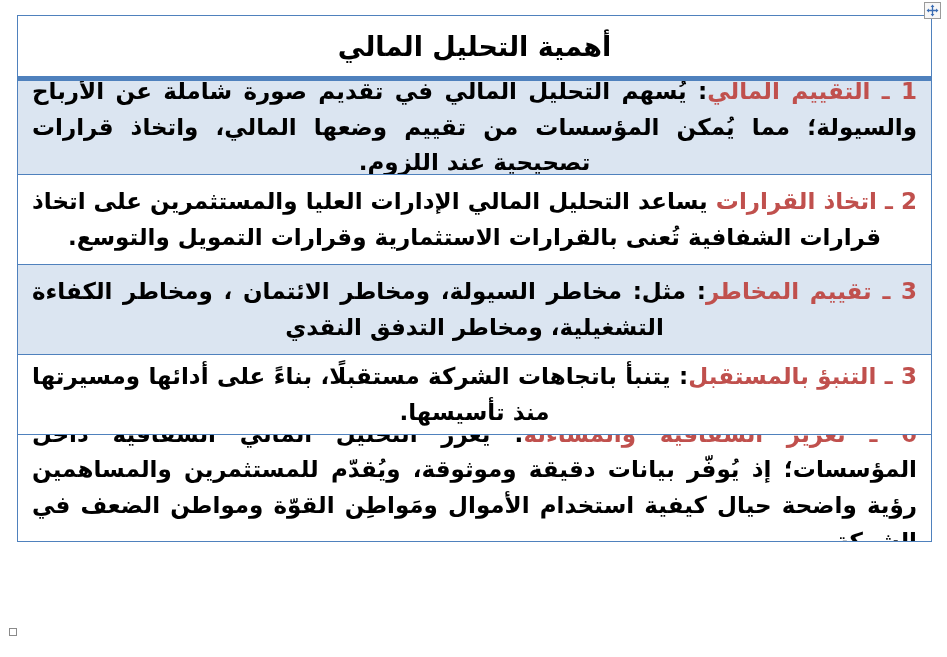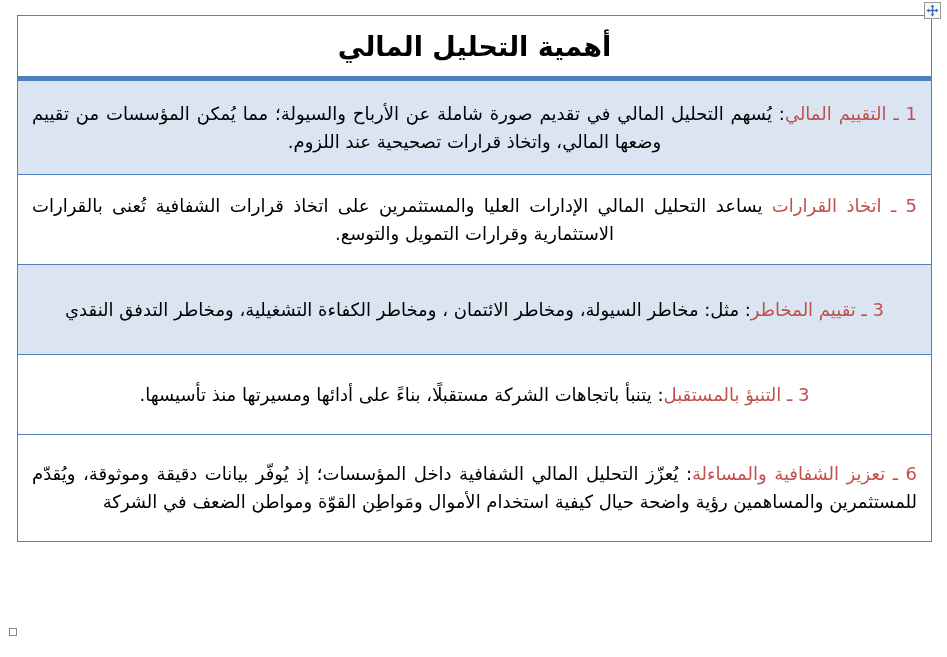--- a/index.html
+++ b/index.html
@@ -40,22 +40,22 @@
     align-items: center;
     padding: 6px 14px;
     background: #ffffff;
     border-top: 1.6px solid #4F81BD;
     overflow: hidden;
   }
   .row:first-of-type { border-top: none; }
   .row.band { background: #DBE5F1; }
   .row p {
     width: 100%;
-    font-size: 18px;
-    font-weight: normal;
+    font-size: 23px;
+    font-weight: bold;
     color: #000000;
     line-height: 1.55;
     text-align: justify;
     text-align-last: center;
   }
   .row.align-last-right p {
     text-align-last: right;
   }
   .r1 { height: 94px; }
   .r2 { height: 90px; }
@@ -98,21 +98,21 @@
 
     <div class="title-row">
       <h1>أهمية التحليل المالي</h1>
     </div>
 
     <div class="row band r1">
       <p><span class="head">1 ـ التقييم المالي</span><span>: يُسهم التحليل المالي في تقديم صورة شاملة  عن الأرباح والسيولة؛ مما يُمكن المؤسسات من تقييم وضعها المالي، واتخاذ قرارات تصحيحية عند اللزوم.</span></p>
     </div>
 
     <div class="row r2">
-      <p><span class="head">5 ـ اتخاذ القرارات</span><span> يساعد التحليل المالي الإدارات العليا والمستثمرين على اتخاذ قرارات الشفافية تُعنى بالقرارات الاستثمارية وقرارات التمويل والتوسع.</span></p>
+      <p><span class="head">2 ـ اتخاذ القرارات</span><span> يساعد التحليل المالي الإدارات العليا والمستثمرين على اتخاذ قرارات الشفافية تُعنى بالقرارات الاستثمارية وقرارات التمويل والتوسع.</span></p>
     </div>
 
     <div class="row band r3">
       <p><span class="head">3 ـ تقييم المخاطر</span><span>: مثل: مخاطر السيولة، ومخاطر الائتمان ، ومخاطر الكفاءة التشغيلية، ومخاطر التدفق النقدي</span></p>
     </div>
 
     <div class="row r4">
       <p><span class="head">3 ـ التنبؤ بالمستقبل</span><span>: يتنبأ باتجاهات الشركة مستقبلًا، بناءً على أدائها ومسيرتها منذ تأسيسها.</span></p>
     </div>
 

